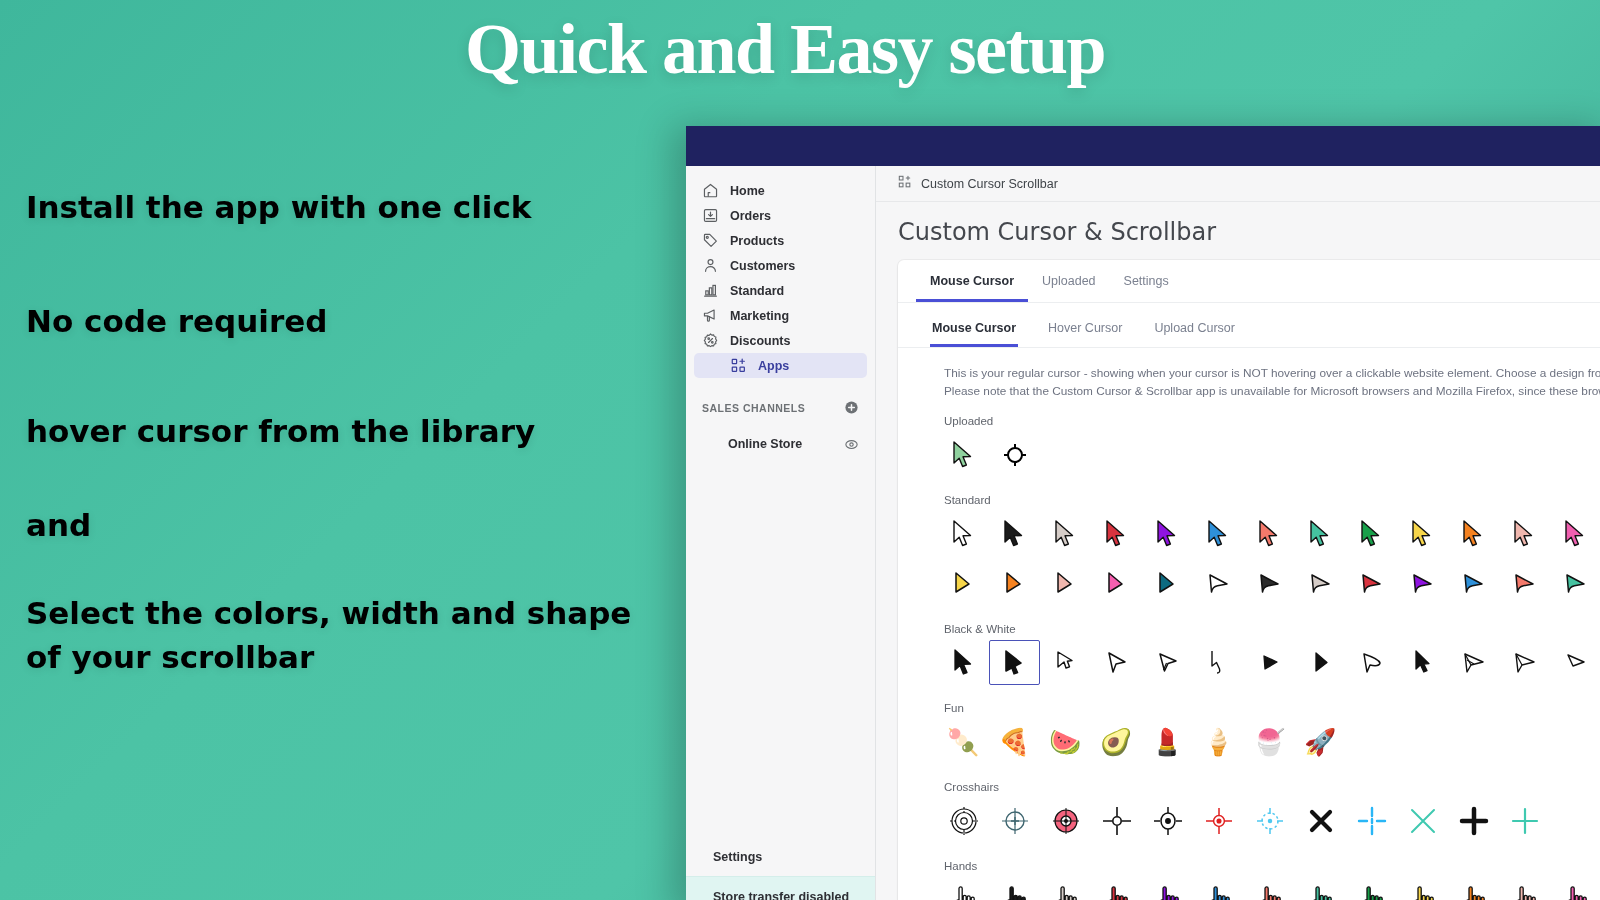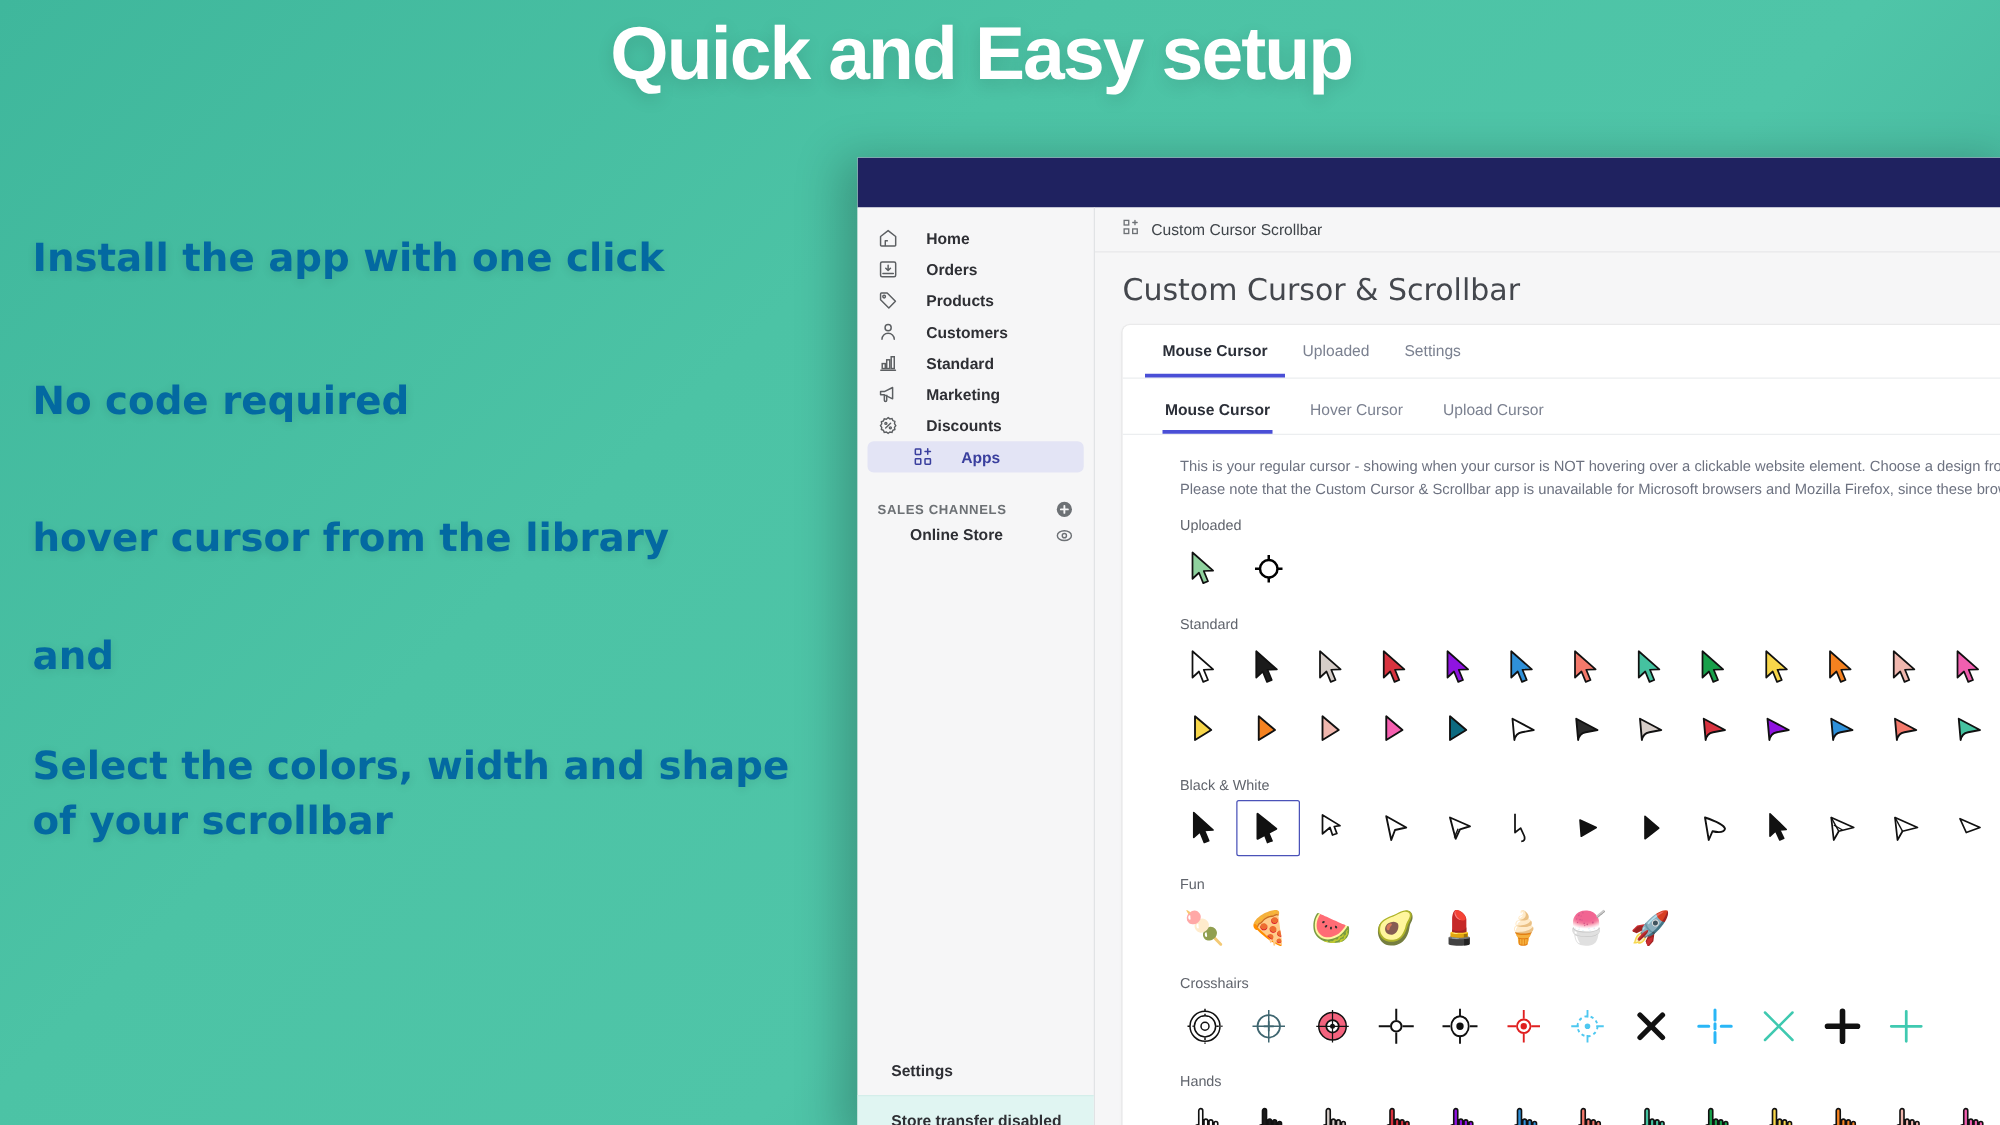--- a/index.html
+++ b/index.html
@@ -8,39 +8,39 @@
     font-family: "Liberation Sans", sans-serif;
     background: linear-gradient(135deg, #3fb79c 0%, #4cc3a5 35%, #4fc5a8 60%, #3aa38f 100%);
     position: relative;
   }
 
   
   .promo-headline {
     position: absolute;
     top: 8px; left: 0; width: 1570px;
     text-align: center;
-    font-size: 60px;
+    font-size: 72px;
     font-weight: 800;
     color: #ffffff;
     letter-spacing: -1.5px;
     text-shadow: 0 4px 14px rgba(0,0,0,0.13);
     line-height: 1.15;
-    font-family: Liberation Sans, sans-serif;
+    font-family: Liberation Serif, serif;
   }
   .promo-list {
     position: absolute;
     top: 185px; left: 26px;
     width: 640px;
     color: #ffffff;
   }
   .promo-item {
     font-size: 31px;
     font-weight: 700;
     line-height: 1.42;
-    color: #0369a1;
+    color: #000000;
     text-shadow: 0 2px 8px rgba(0,0,0,0.10);
     font-family: "DejaVu Sans", sans-serif;
   }
   .promo-gap-a { height: 70px; }
   .promo-gap-b { height: 66px; }
   .promo-gap-c { height: 50px; }
   .promo-gap-d { height: 44px; }
 
   
   .window {
@@ -67,39 +67,39 @@
     width: 190px;
     background: #f6f6f7;
     border-right: 1px solid #e1e3e5;
     position: relative;
     flex: 0 0 190px;
     padding-top: 12px;
   }
   .nav-item {
     display: flex;
     align-items: center;
-    gap: 22px;
+    gap: 11px;
     height: 25px;
     margin: 0 8px;
     padding: 0 8px;
     border-radius: 5px;
     color: #2e2f34;
     font-size: 12.5px;
     font-weight: 600;
     cursor: pointer;
   }
   .nav-item.active { background: #e3e4f5; color: #3a3f9e; padding-left: 36px; }
   .nav-item .ico { width: 17px; height: 17px; flex: 0 0 17px; display: block; }
   .nav-item .ico svg { width: 17px; height: 17px; display: block; }
 
   .sales-head {
     display: flex;
     align-items: center;
     justify-content: space-between;
-    margin: 22px 16px 6px 16px;
+    margin: 22px 16px 22px 16px;
     font-size: 10.5px;
     font-weight: 700;
     letter-spacing: 0.5px;
     color: #6d7175;
   }
   .sales-head .plus { width: 15px; height: 15px; }
 
   .channel-item {
     display: flex;
     align-items: flex-start;

